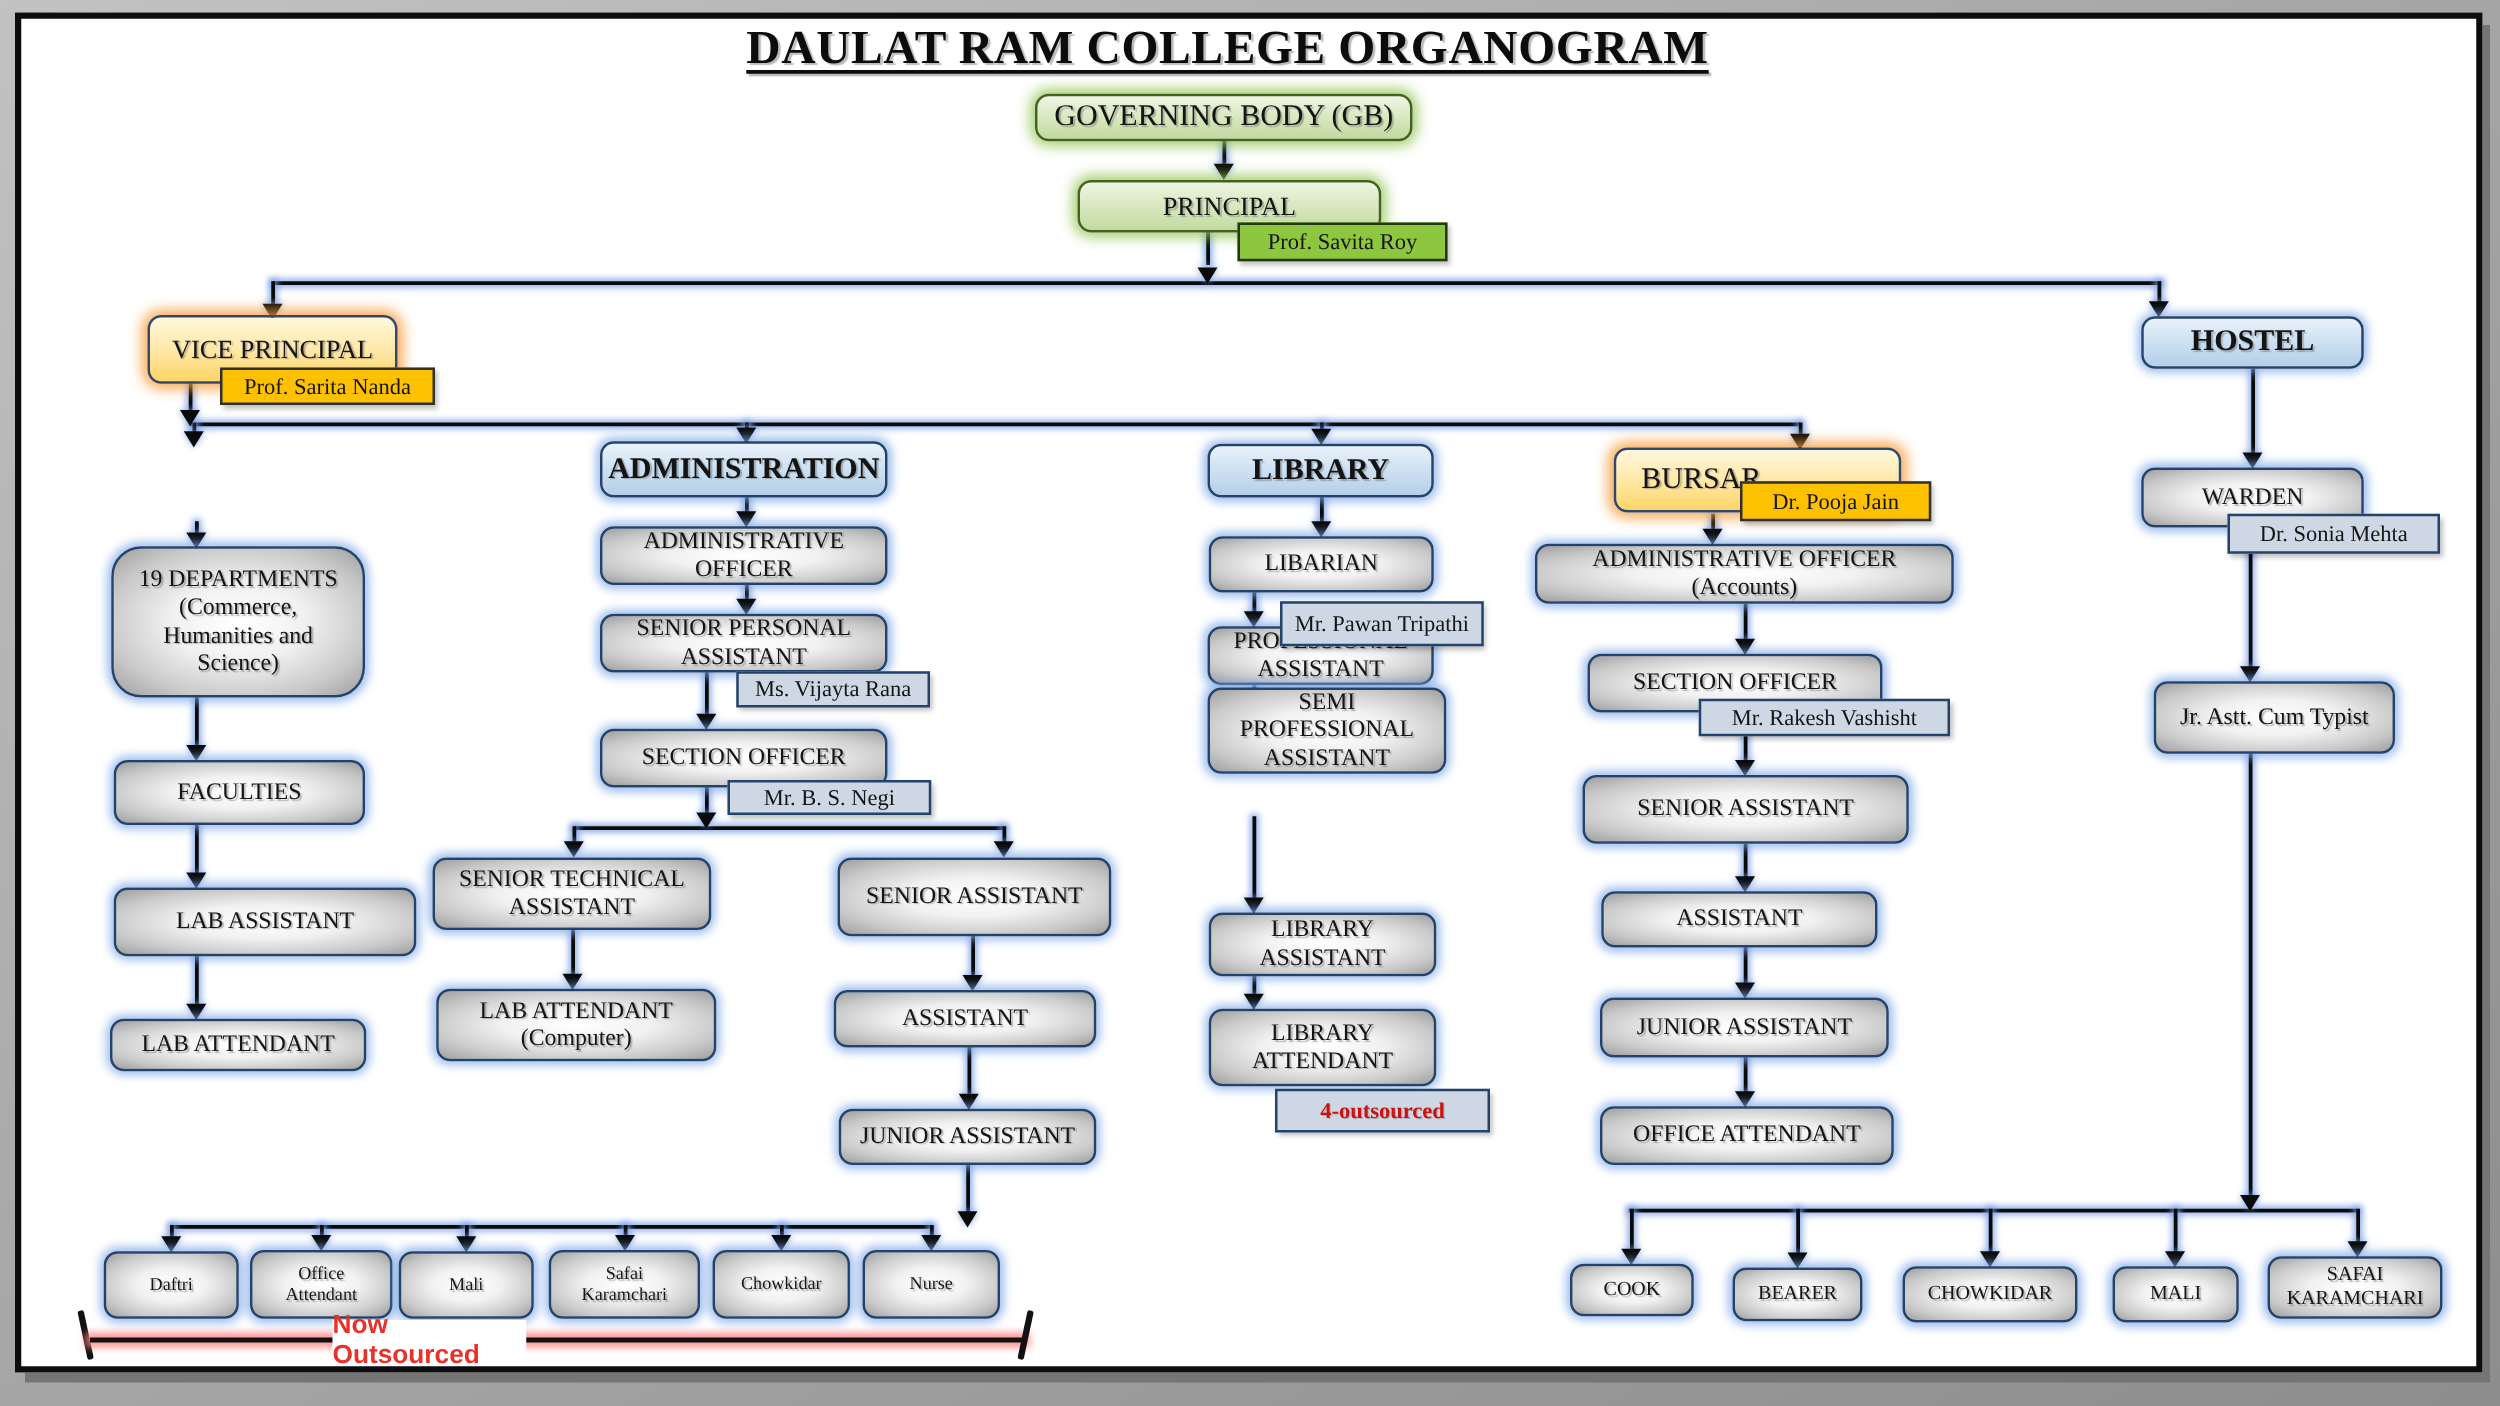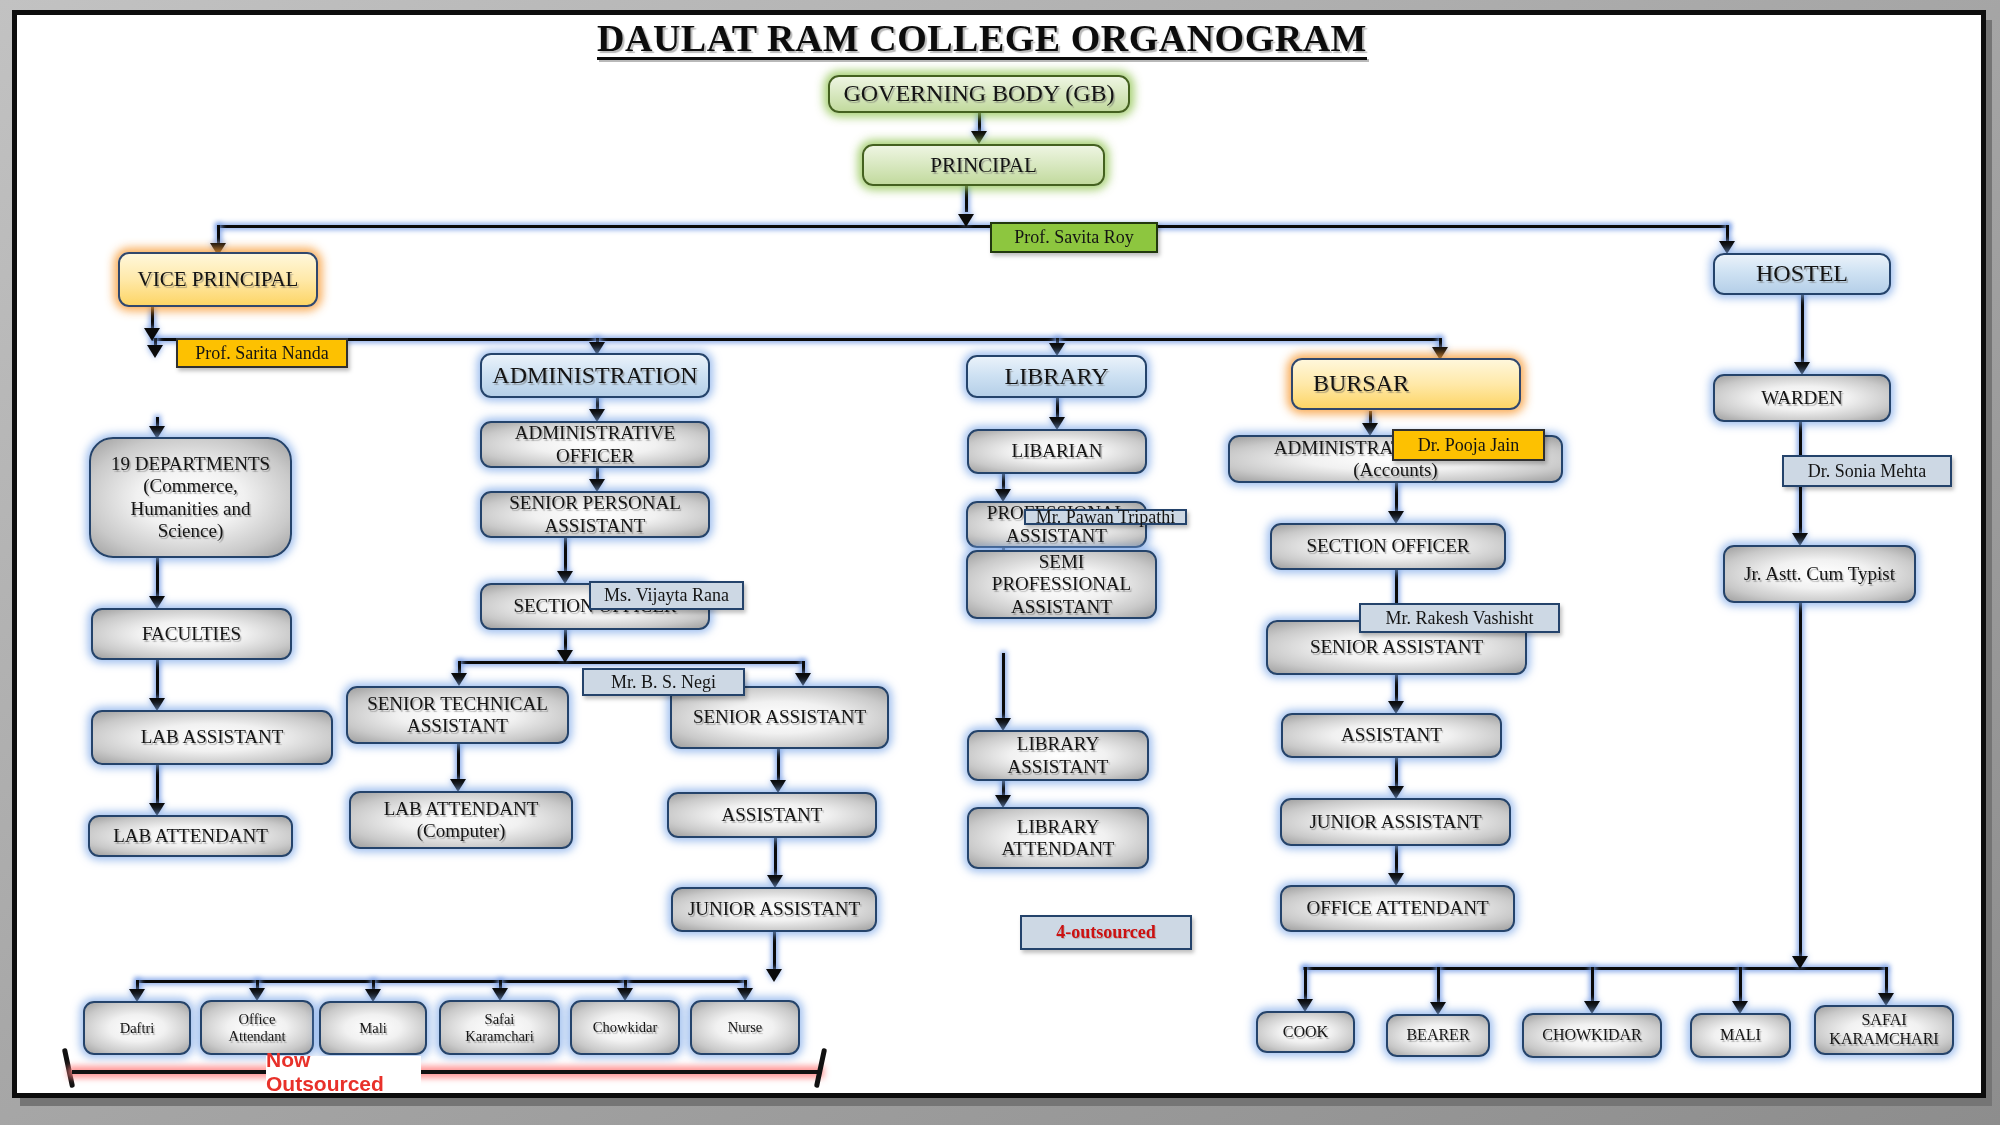--- a/index.html
+++ b/index.html
@@ -12,29 +12,29 @@
   #title{position:absolute;left:482px;top:16px;width:1000px;text-align:center;z-index:2;
          font-size:38px;font-weight:bold;letter-spacing:.5px;color:#0c0c0c;
          text-decoration:underline;text-underline-offset:6px;text-decoration-thickness:3px;
          text-shadow:2px 2px 1px #b9b9b9;}
   .node{position:absolute;display:flex;align-items:center;justify-content:center;text-align:center;
         white-space:pre-line;color:#141414;border:2.5px solid #24436b;border-radius:11px;z-index:2;
         line-height:1.16;box-sizing:border-box;padding:2px 6px;
         text-shadow:1.5px 1.5px 1px rgba(95,95,95,.45);
         box-shadow:0 0 8px 3px rgba(125,168,232,.75);}
   .gray{background:radial-gradient(ellipse at 50% 50%,#ffffff 0%,#f1f1f1 38%,#c9c9c9 74%,#9f9f9f 100%);}
-  .blue{background:linear-gradient(180deg,#eaf2fa 0%,#cfe2f3 45%,#b5cfe8 100%);}
+  .blue{background:linear-gradient(180deg,#eaf2fa 0%,#cfe2f3 45%,#b5cfe8 100%);font-weight:bold;}
   .green{background:linear-gradient(180deg,#eef5e2 0%,#d8e8c0 50%,#c2da9e 100%);border-color:#44611f;
          box-shadow:0 0 10px 4px rgba(150,200,90,.85);}
   .orange{background:linear-gradient(180deg,#fff7db 0%,#ffe9a9 50%,#fdd566 100%);border-color:#31476b;
           box-shadow:0 0 10px 4px rgba(248,158,58,.85);}
   .align-left{justify-content:flex-start;padding-left:20px;}
   .label{position:absolute;display:flex;align-items:center;justify-content:center;text-align:left;
          background:#cdd8e4;border:2.5px solid #24436b;z-index:3;font-size:18px;color:#141414;
-         box-sizing:border-box;box-shadow:2px 3px 4px rgba(0,0,0,.25);margin-top:44px;}
+         box-sizing:border-box;box-shadow:2px 3px 4px rgba(0,0,0,.25);}
   .label.greenlab{background:#8dc63f;border-color:#22380f;}
   .label.orangelab{background:#fdc101;border-color:#303030;}
   .vl{position:absolute;width:3px;background:#0a0a0a;z-index:1;
       box-shadow:0 0 5px 2px rgba(122,160,230,.85);}
   .hl{position:absolute;height:3px;background:#0a0a0a;z-index:1;
       box-shadow:0 0 5px 2px rgba(122,160,230,.85);}
   .arr{position:absolute;width:0;height:0;border-left:8px solid transparent;border-right:8px solid transparent;
        border-top:13px solid #0a0a0a;z-index:2;filter:drop-shadow(0 0 3px rgba(122,160,230,.9));}
   .redseg{position:absolute;height:4px;background:#111;z-index:2;
           box-shadow:0 0 6px 4px rgba(255,125,125,.8);}
@@ -198,21 +198,21 @@
   <div class="node gray fs14" style="left:690px;top:1000px;width:110px;height:55px">Nurse</div>
 
   <div class="tick" style="left:66px;top:1048px;transform:rotate(-12deg)"></div>
   <div class="redseg" style="left:72px;top:1070px;width:198px"></div>
   <div class="redseg" style="left:418px;top:1070px;width:402px"></div>
   <div class="tick" style="left:818px;top:1048px;transform:rotate(12deg)"></div>
   <div id="now-outsourced" style="left:266px;top:1056px;width:155px;height:32px">Now Outsourced</div>
 
   <div class="node blue fs20" style="left:966px;top:355px;width:181px;height:43px">LIBRARY</div>
   <div class="node gray fs19" style="left:967px;top:429px;width:180px;height:45px">LIBARIAN</div>
-  <div class="label" style="left:1024px;top:465px;width:163px;height:16px">Mr. Pawan Tripathi</div>
+  <div class="label" style="left:1024px;top:481px;width:163px;height:36px">Mr. Pawan Tripathi</div>
   <div class="node gray fs19" style="left:966px;top:501px;width:181px;height:47px">PROFESSIONAL
 ASSISTANT</div>
   <div class="node gray fs19" style="left:966px;top:550px;width:191px;height:69px">SEMI
 PROFESSIONAL
 ASSISTANT</div>
   <div class="node gray fs19" style="left:967px;top:730px;width:182px;height:51px">LIBRARY
 ASSISTANT</div>
   <div class="node gray fs19" style="left:967px;top:807px;width:182px;height:62px">LIBRARY
 ATTENDANT</div>
   <div class="label note-red" style="left:1020px;top:871px;width:172px;height:35px">4-outsourced</div>

